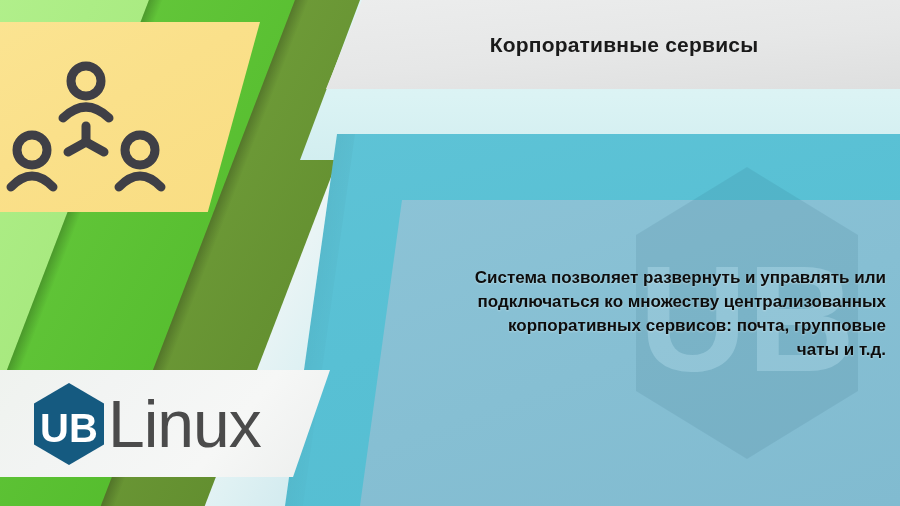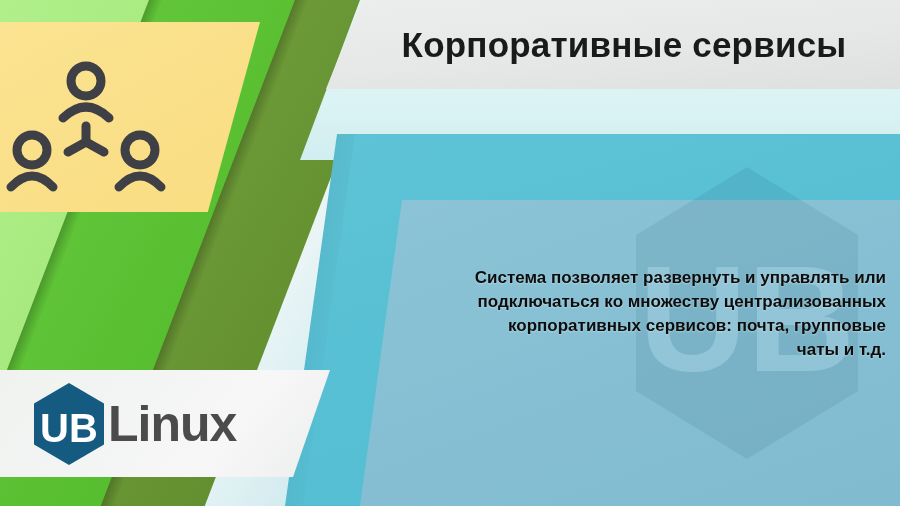--- a/index.html
+++ b/index.html
@@ -84,21 +84,21 @@
   
   .title-bar {
     position:absolute;
     left:326px; top:0; width:574px; height:89px;
     background:linear-gradient(175deg,#eceded 0%,#e6e7e7 55%,#dedfdf 100%);
     clip-path:polygon(36px 0, 100% 0, 100% 100%, 0 100%);
     box-shadow:0 2px 5px rgba(0,0,0,.20);
     display:flex; align-items:center; justify-content:center;
   }
   .title-text {
-    font-size:35px;
+    font-size:21px;
     font-weight:bold;
     color:#1a1a1a;
     letter-spacing:.2px;
     padding-left:22px;
     white-space:nowrap;
   }
 
   
   .yellow-card {
     position:absolute;
@@ -123,22 +123,22 @@
     box-shadow:2px 3px 7px rgba(0,0,0,.20);
     display:flex; align-items:center;
   }
   .logo-wrap {
     display:flex; align-items:center;
     margin-left:72px;
   }
   .logo-hex { width:74px; height:84px; flex:0 0 auto; }
   .logo-hex svg { display:block; width:100%; height:100%; }
   .logo-word {
-    font-size:50px;
-    font-weight:bold;
+    font-size:66px;
+    font-weight:normal;
     color:#4b4b4b;
     margin-left:2px;
     letter-spacing:-1px;
     line-height:1;
   }
 
   
   .body-copy {
     position:absolute;
     left:470px; top:266px;

